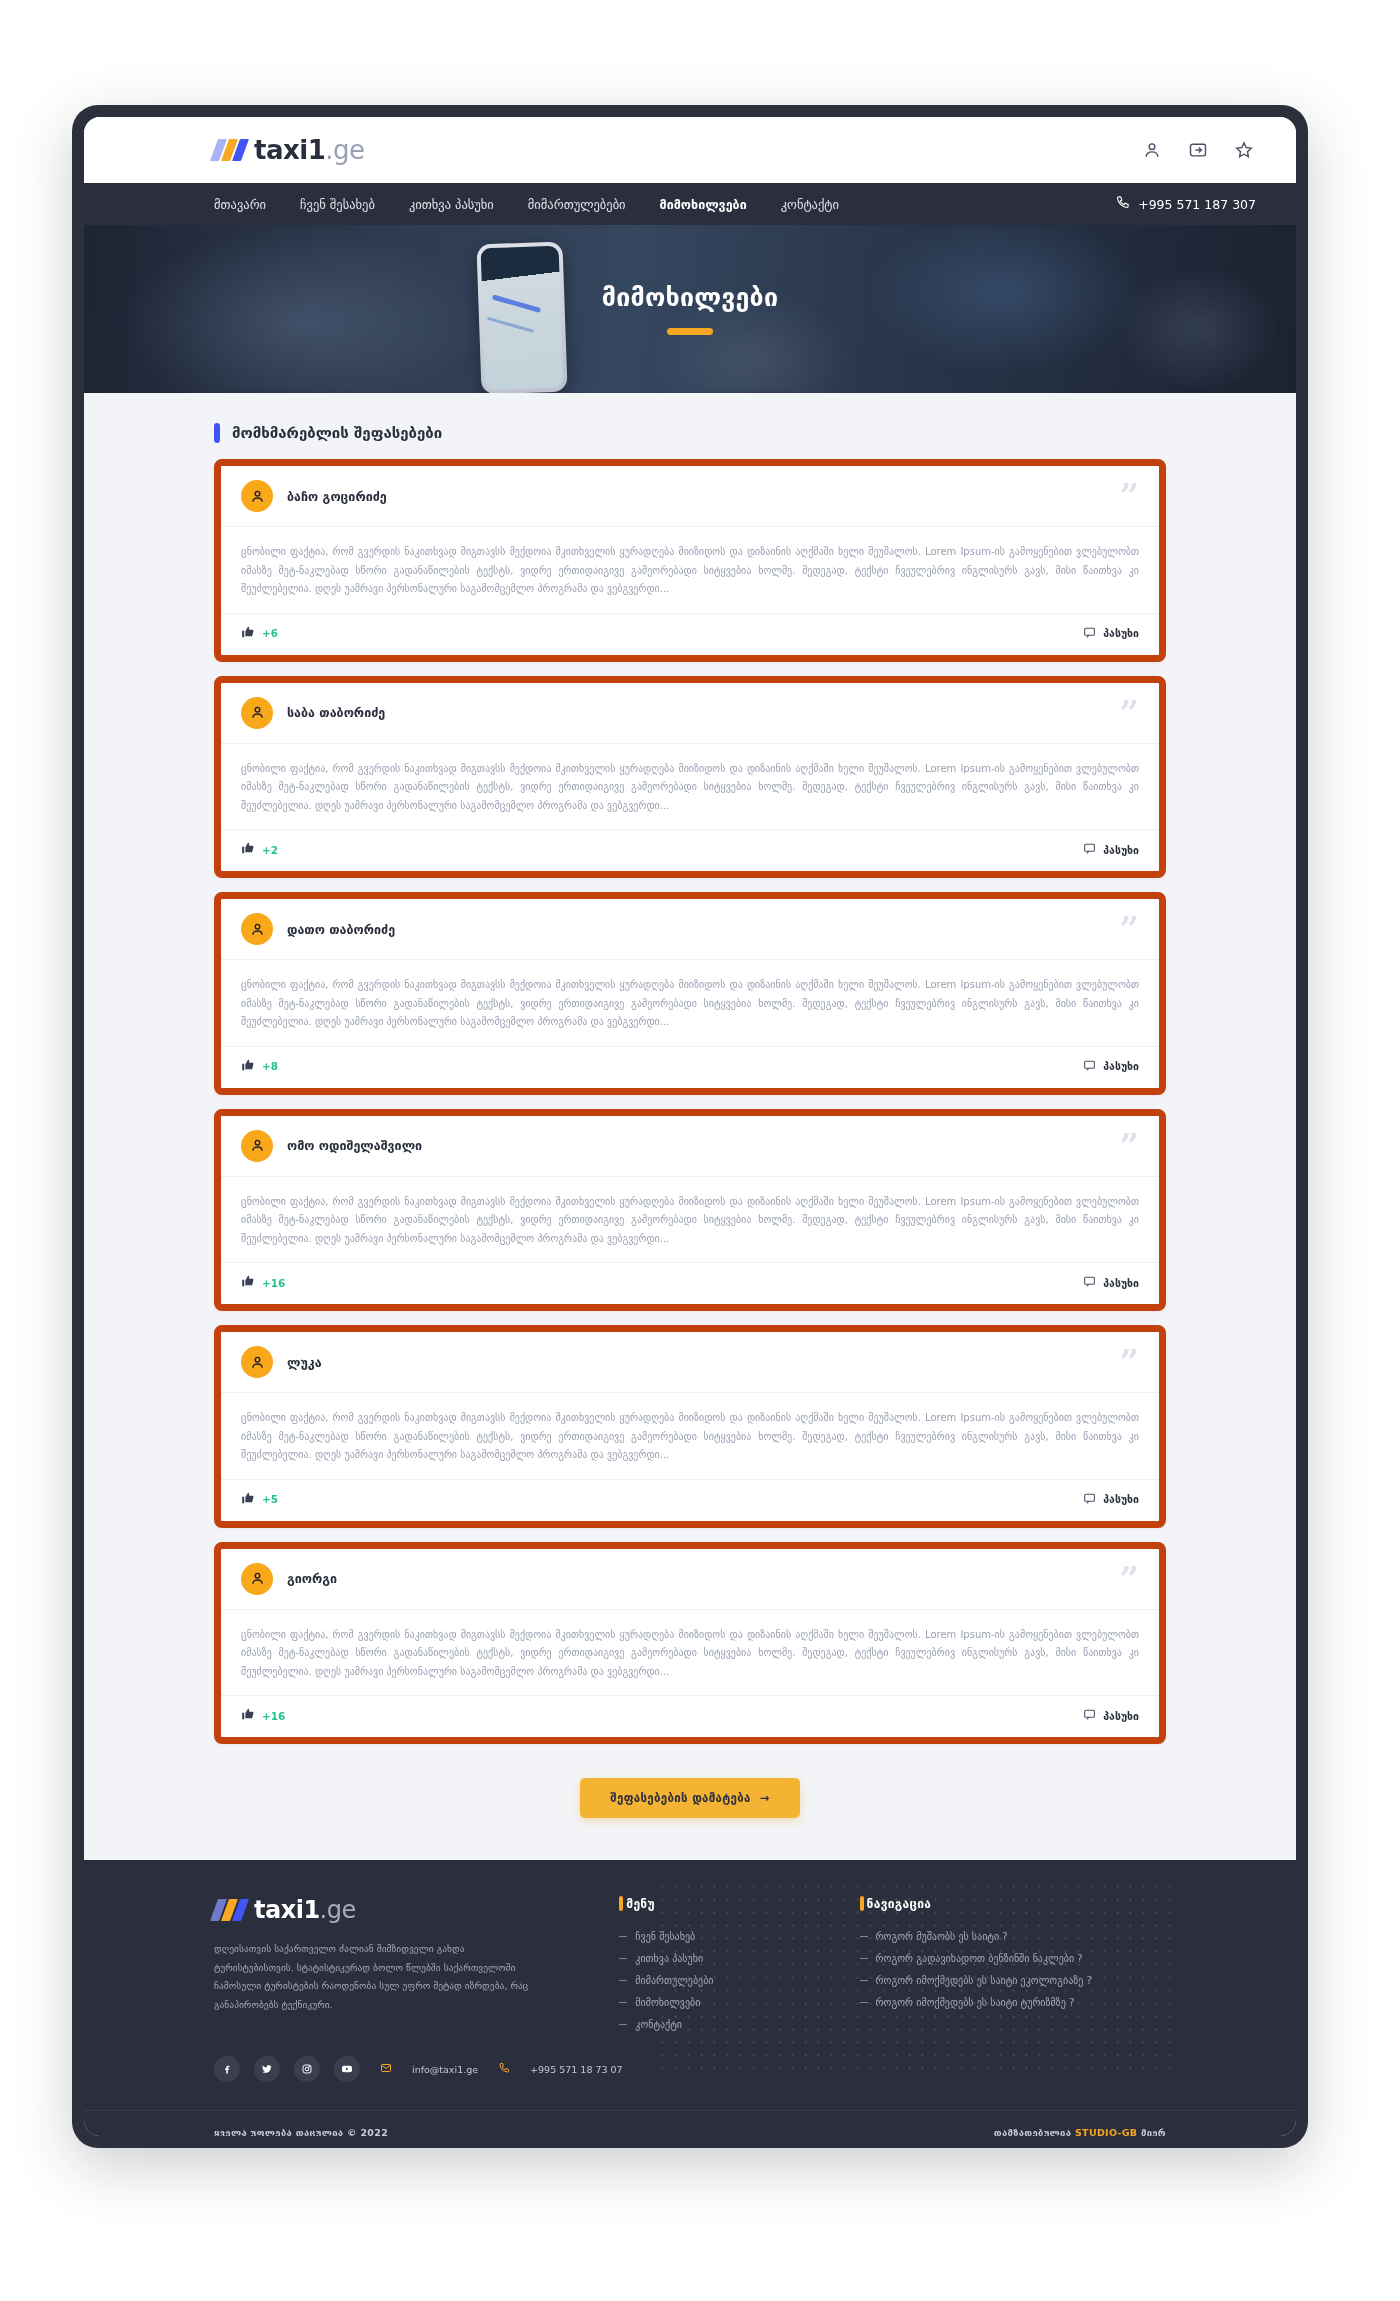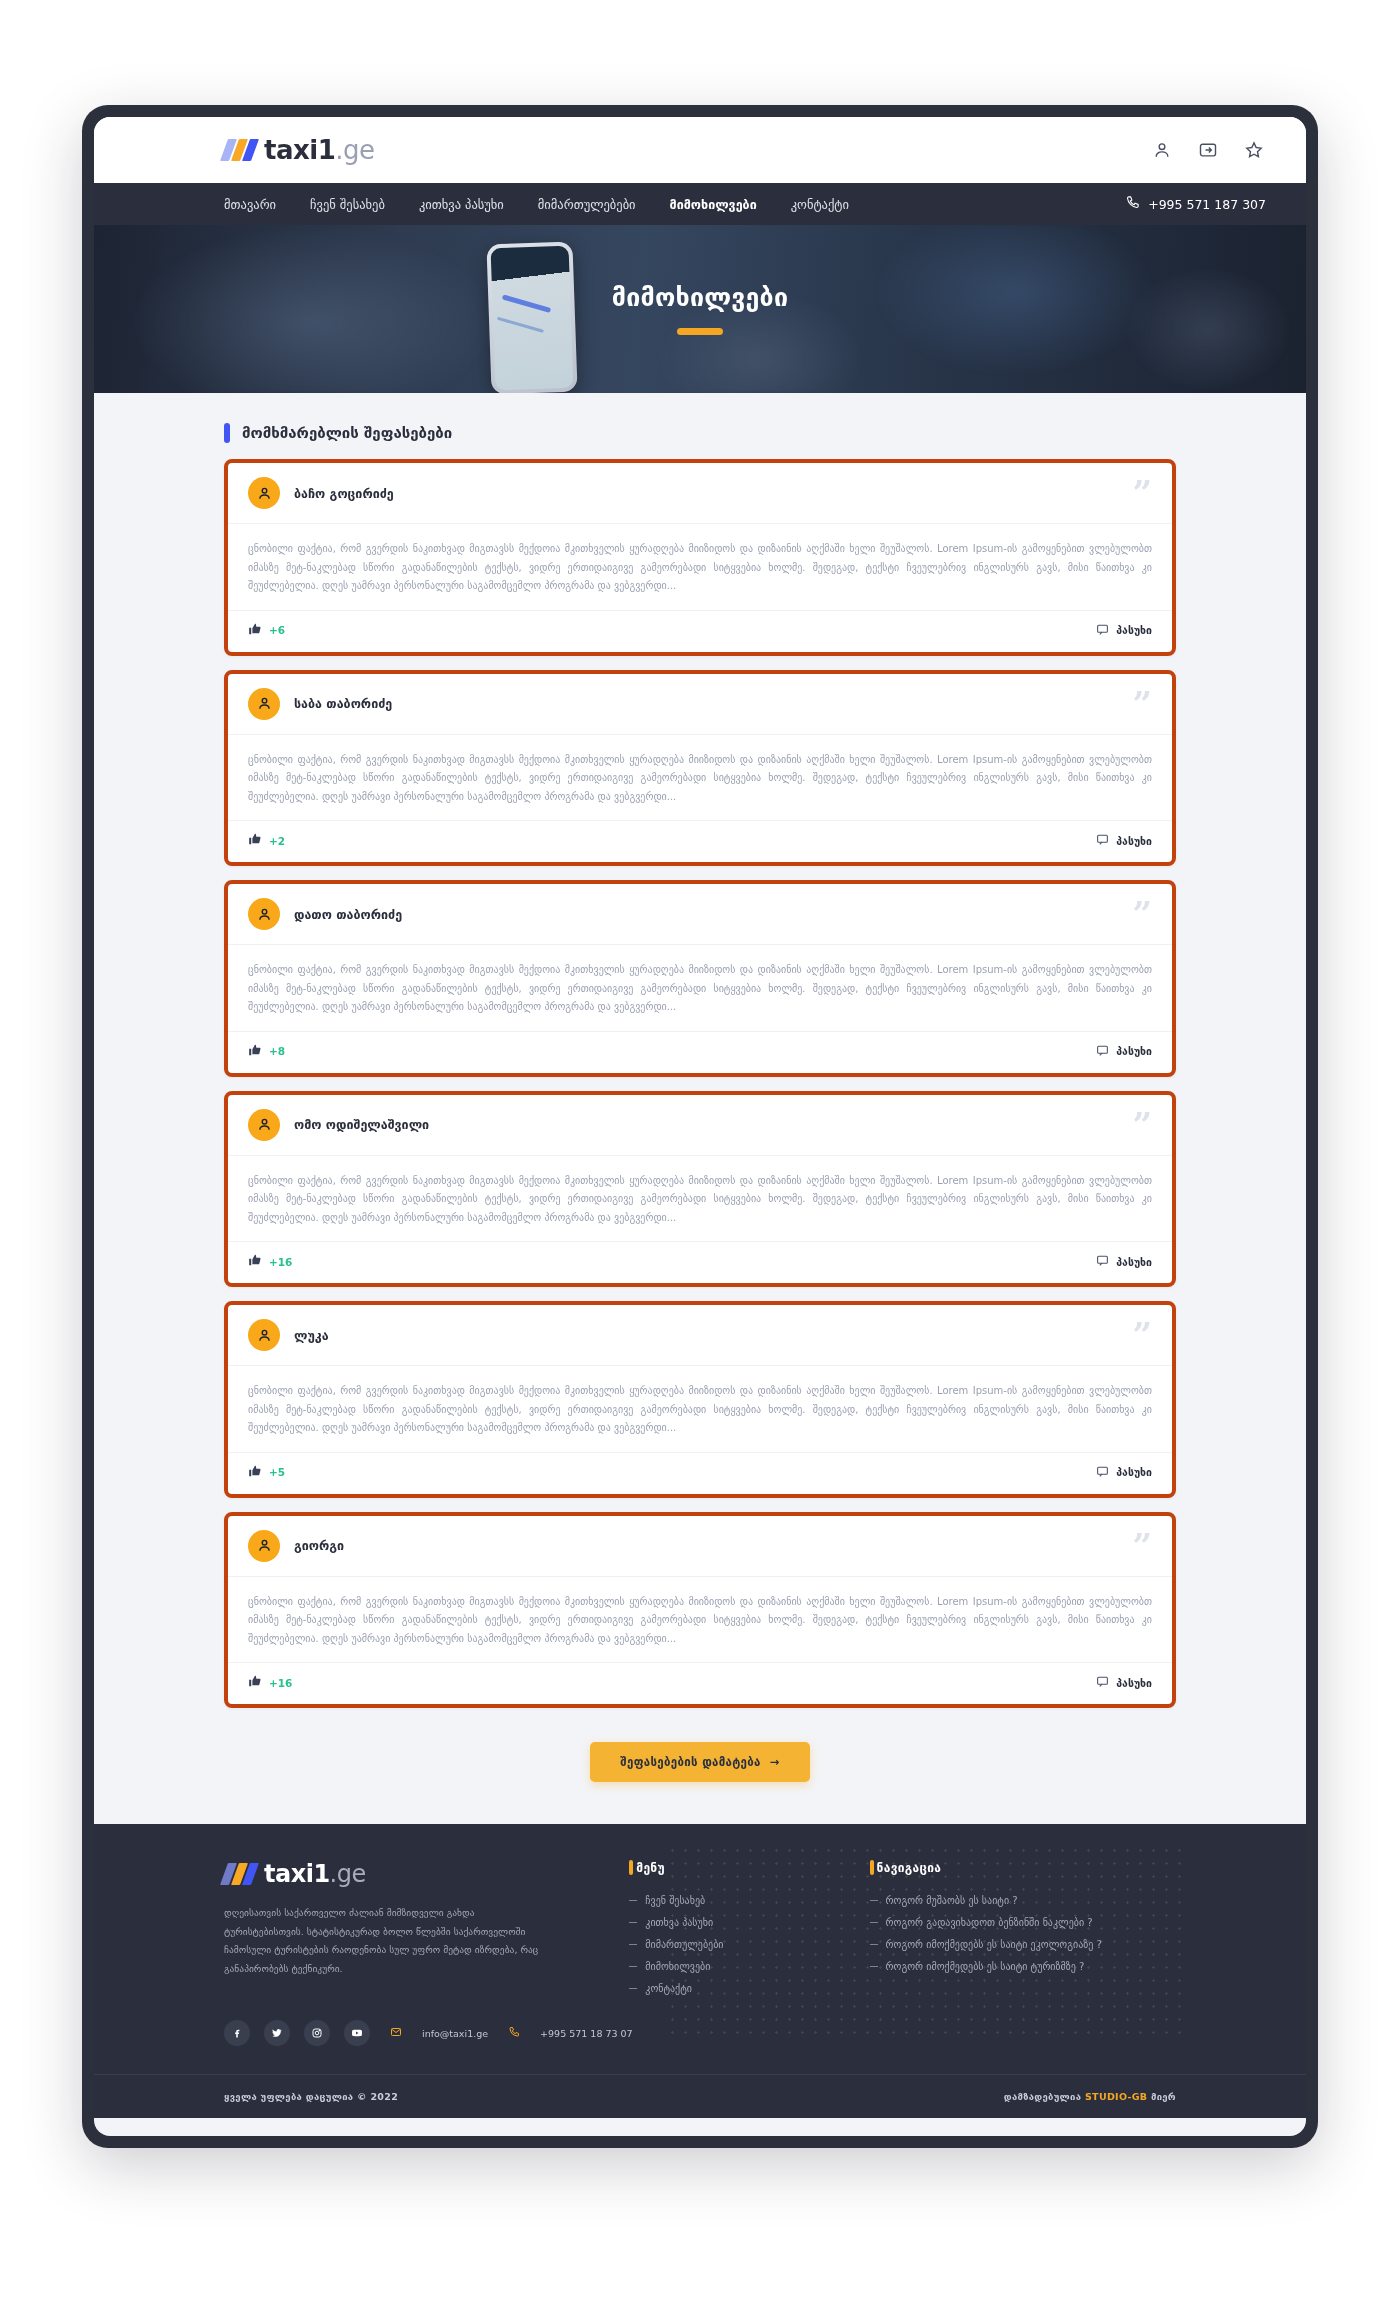--- a/index.html
+++ b/index.html
@@ -8,21 +8,21 @@
     width: 1400px;
     height: 2301px;
     background: #ffffff;
     font-family: "DejaVu Sans", "Liberation Sans", sans-serif;
     overflow: hidden;
   }
 
   
   .device-frame {
     position: absolute;
-    left: 82px;
+    left: 72px;
     top: 105px;
     width: 1236px;
     height: 2043px;
     background: #2c303c;
     border-radius: 26px;
     padding: 12px;
     box-shadow: 0 18px 60px rgba(30,34,48,.22);
   }
   .device-screen {
     width: 100%;
@@ -135,21 +135,21 @@
   
   .content { padding: 30px 40px 0 40px; background:#f3f4f7; }
   .section-head { display: flex; align-items: center; gap: 12px; padding-left: 90px; }
   .section-bar { width: 6px; height: 20px; background: #4055f4; border-radius: 3px; }
   .section-title { font-size: 15px; font-weight: 600; color: #2b2f3d; }
 
   .cards { margin-top: 16px; padding: 0 90px; display: flex; flex-direction: column; gap: 14px; }
 
   .card {
     background: #ffffff;
-    border: 4px solid #c2410c;
+    border: 7px solid #c2410c;
     border-radius: 8px;
     box-shadow: 0 1px 3px rgba(30,34,48,.05);
     overflow: hidden;
   }
   .card-head {
     display: flex; align-items: center; gap: 14px;
     padding: 14px 20px; border-bottom: 1px solid #eef0f4;
     position: relative;
   }
   .avatar {

